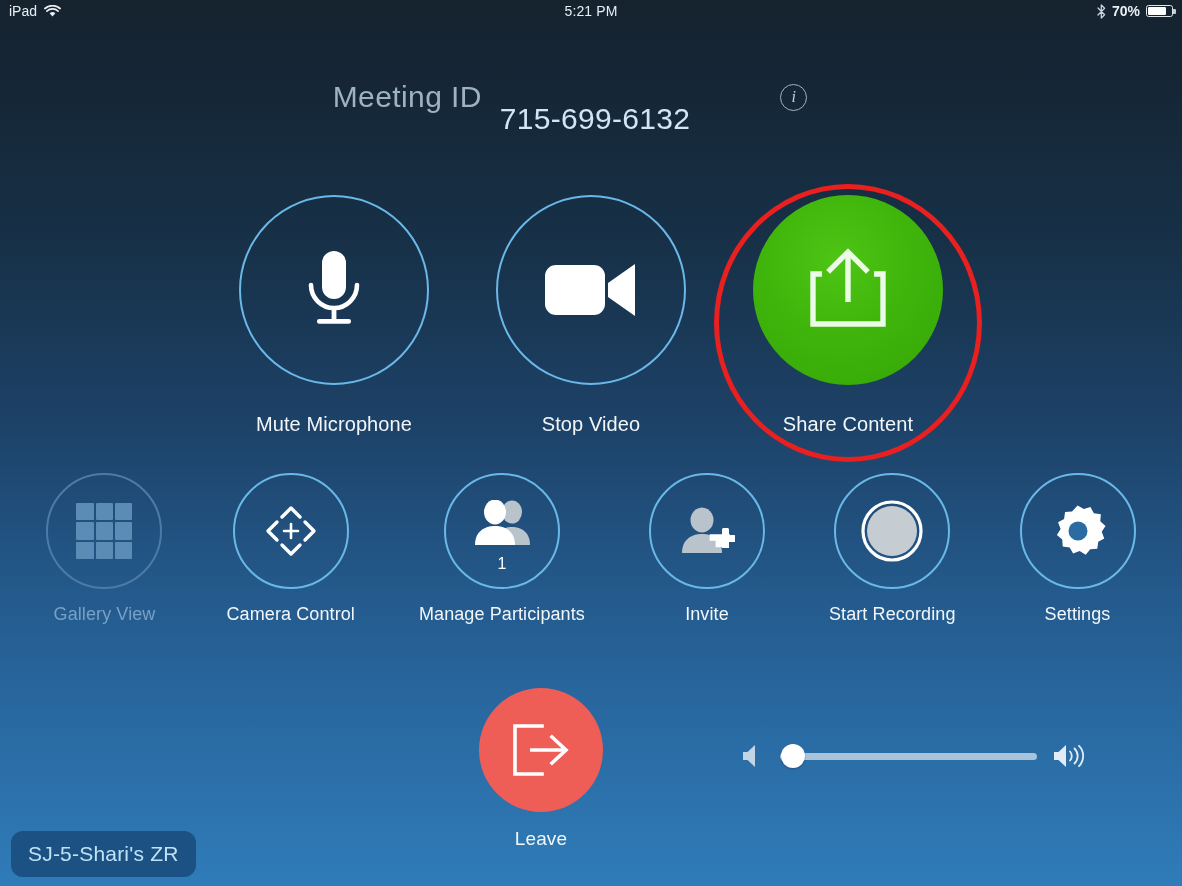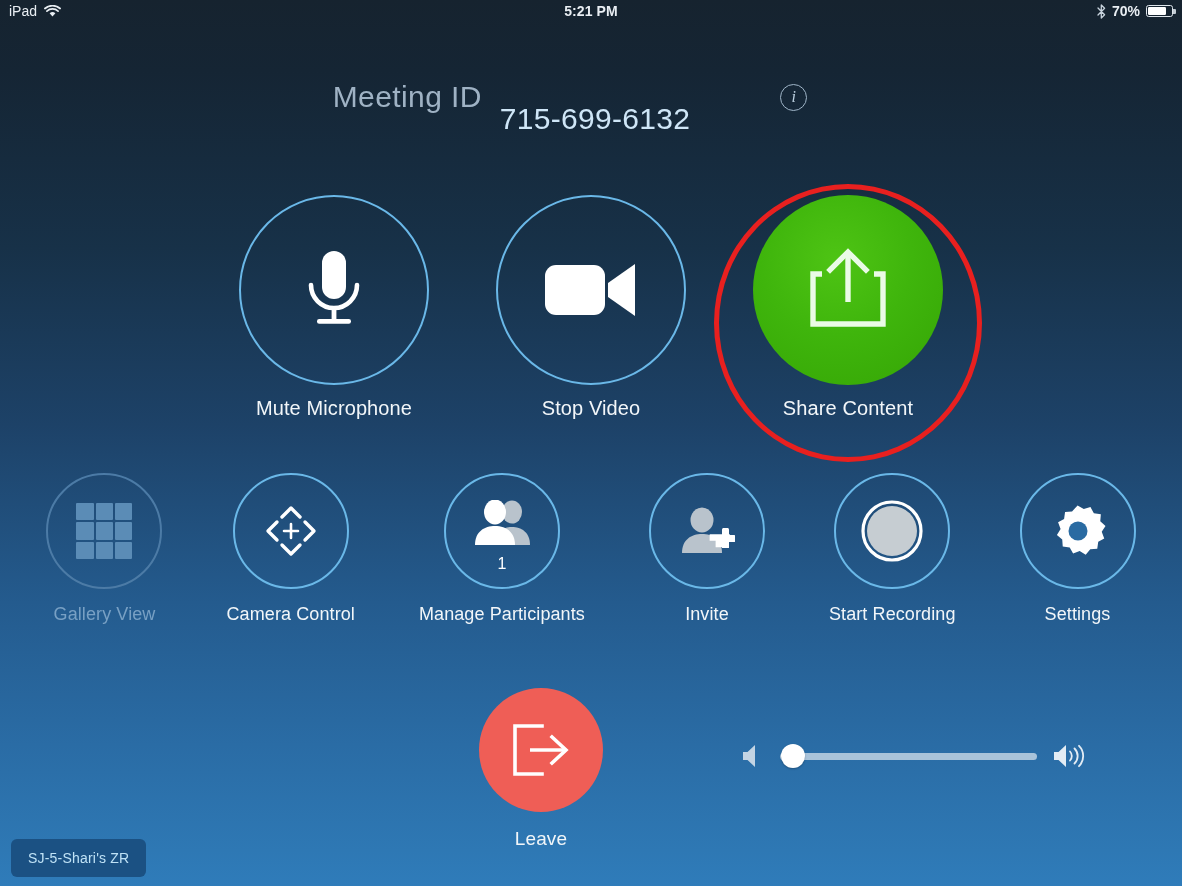--- a/index.html
+++ b/index.html
@@ -29,21 +29,21 @@
     position: absolute; top: 0; left: 0;
     width: 1182px; height: 22px;
     display: flex; align-items: center;
     font-size: 14px; color: #e9eef3;
     padding: 0 9px;
     z-index: 30;
   }
   #status-left { display: flex; align-items: center; gap: 7px; }
   #status-center {
     position: absolute; left: 0; right: 0;
-    text-align: center; font-weight: bold; font-size: 14px;
+    text-align: center; font-weight: normal; font-size: 14px;
     letter-spacing: .1px;
   }
   #status-right {
     position: absolute; right: 9px; top: 0; height: 22px;
     display: flex; align-items: center; gap: 6px;
     font-size: 14px; font-weight: bold;
   }
   .wifi-ico { display: block; }
   .bt-ico  { display: block; }
   .batt {
@@ -100,21 +100,21 @@
   }
   .tile-label {
     margin-top: 14px;
     font-size: 19px; color: #f2f6f9; font-weight: 400;
     white-space: nowrap; letter-spacing: .1px;
   }
 
   
   #row-primary { top: 195px; justify-content: center; gap: 67px; }
   #row-primary .circle { width: 190px; height: 190px; }
-  #row-primary .tile-label { margin-top: 12px; font-size: 20px; }
+  #row-primary .tile-label { margin-top: 28px; font-size: 20px; }
 
   
   #share-circle {
     background: radial-gradient(circle at 44% 34%, #4ec414 0%, #3fb50c 46%, #35a505 100%);
     border: none;
   }
   #share-highlight {
     position: absolute;
     left: 50%; top: 50%;
     transform: translate(-50%, -50%);
@@ -157,23 +157,23 @@
     position: absolute; left: 5%; transform: translateX(-50%);
     width: 24px; height: 24px; border-radius: 50%;
     background: #ffffff;
     box-shadow: 0 1px 2px rgba(0,0,0,.25);
   }
 
   
   #room-badge {
     position: absolute; left: 11px; bottom: 9px;
     background: #1b5183;
-    border-radius: 6px;
+    border-radius: 12px;
     padding: 11px 17px;
-    font-size: 14px; color: #bfe2f6;
+    font-size: 21px; color: #bfe2f6;
     letter-spacing: .2px;
   }
 
   
   .gal-grid {
     width: 56px; height: 56px;
     display: grid; grid-template-columns: repeat(3, 1fr);
     grid-template-rows: repeat(3, 1fr); gap: 2px;
   }
   .gal-grid span { background: #5b8cb6; border-radius: 1px; display: block; }

